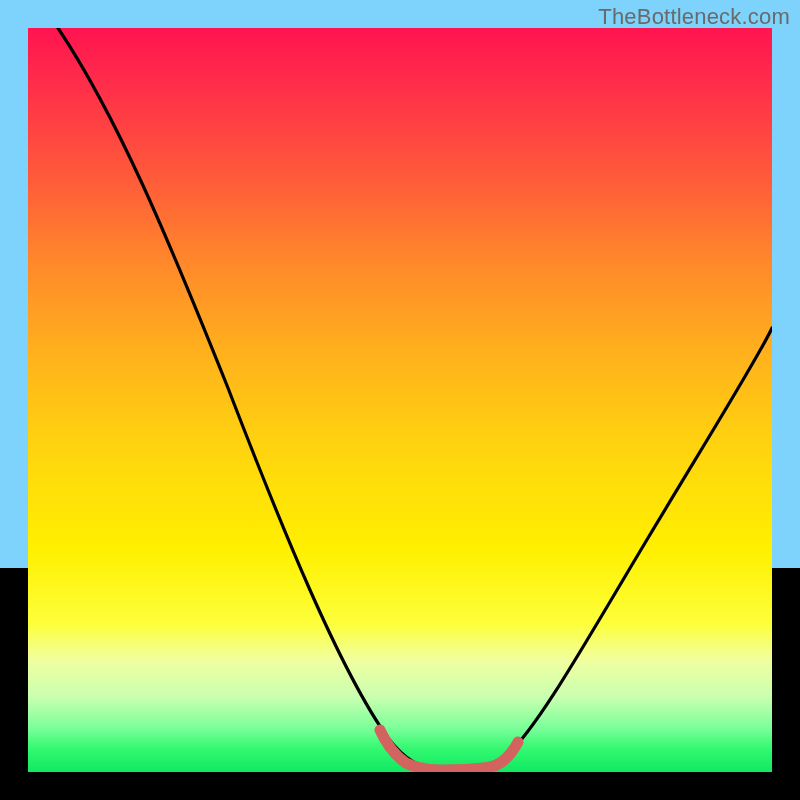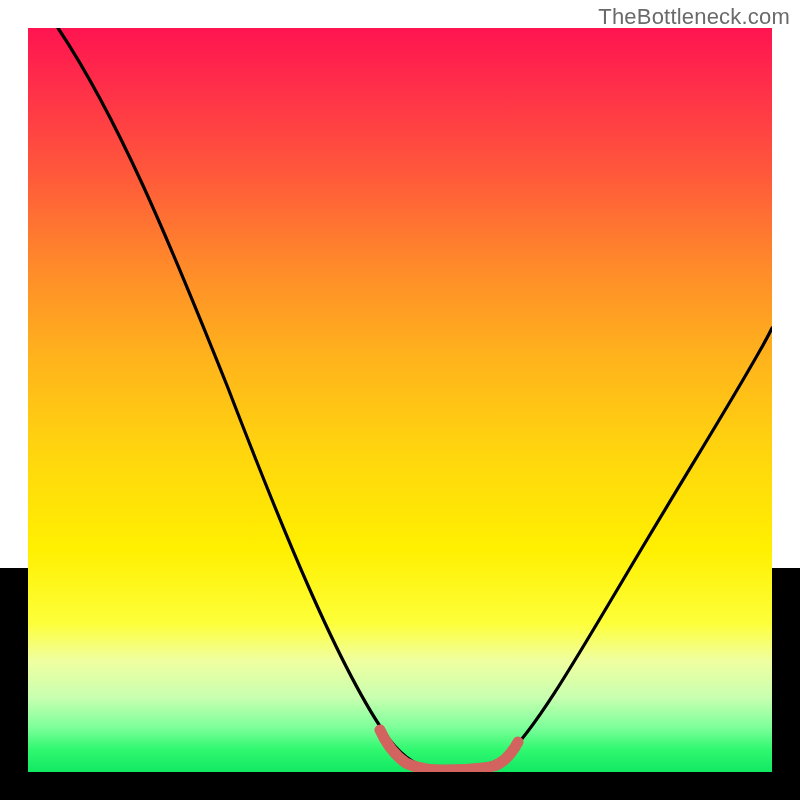--- a/index.html
+++ b/index.html
@@ -10,21 +10,21 @@
     background: #000;
     overflow: hidden;
     font-family: Arial, Helvetica, sans-serif;
   }
   .frame {
     position: absolute;
     left: 0;
     top: 0;
     width: 800px;
     height: 568px;
-    background: #ffffff;
+    background: #7dd3fc;
   }
   .plot-area {
     position: absolute;
     left: 28px;
     top: 28px;
     width: 744px;
     height: 744px;
     overflow: hidden;
   }
   .gradient {

